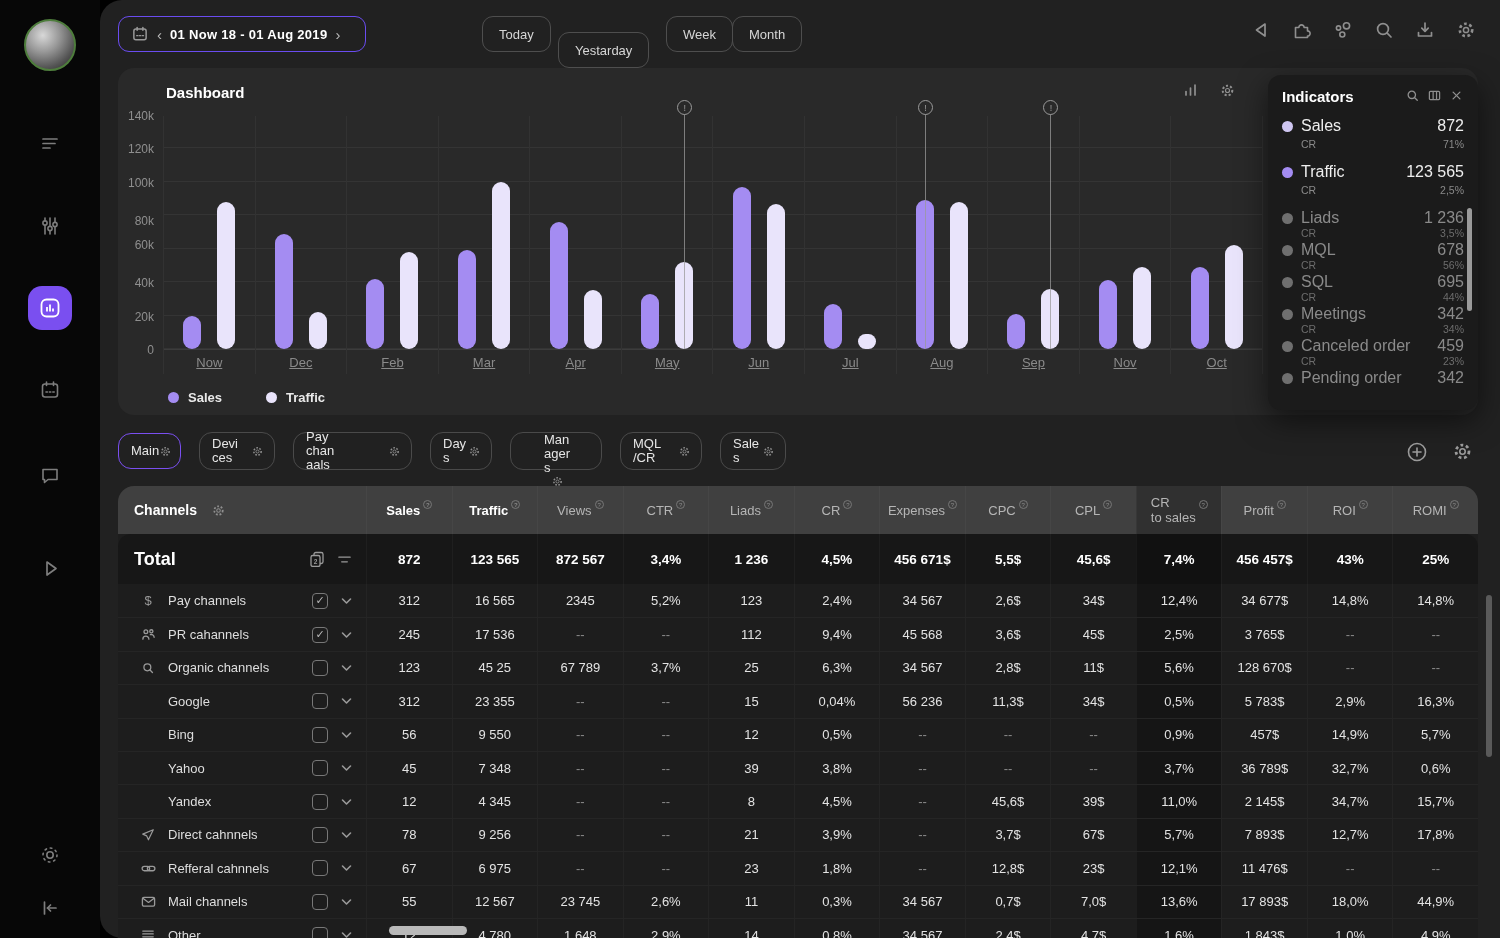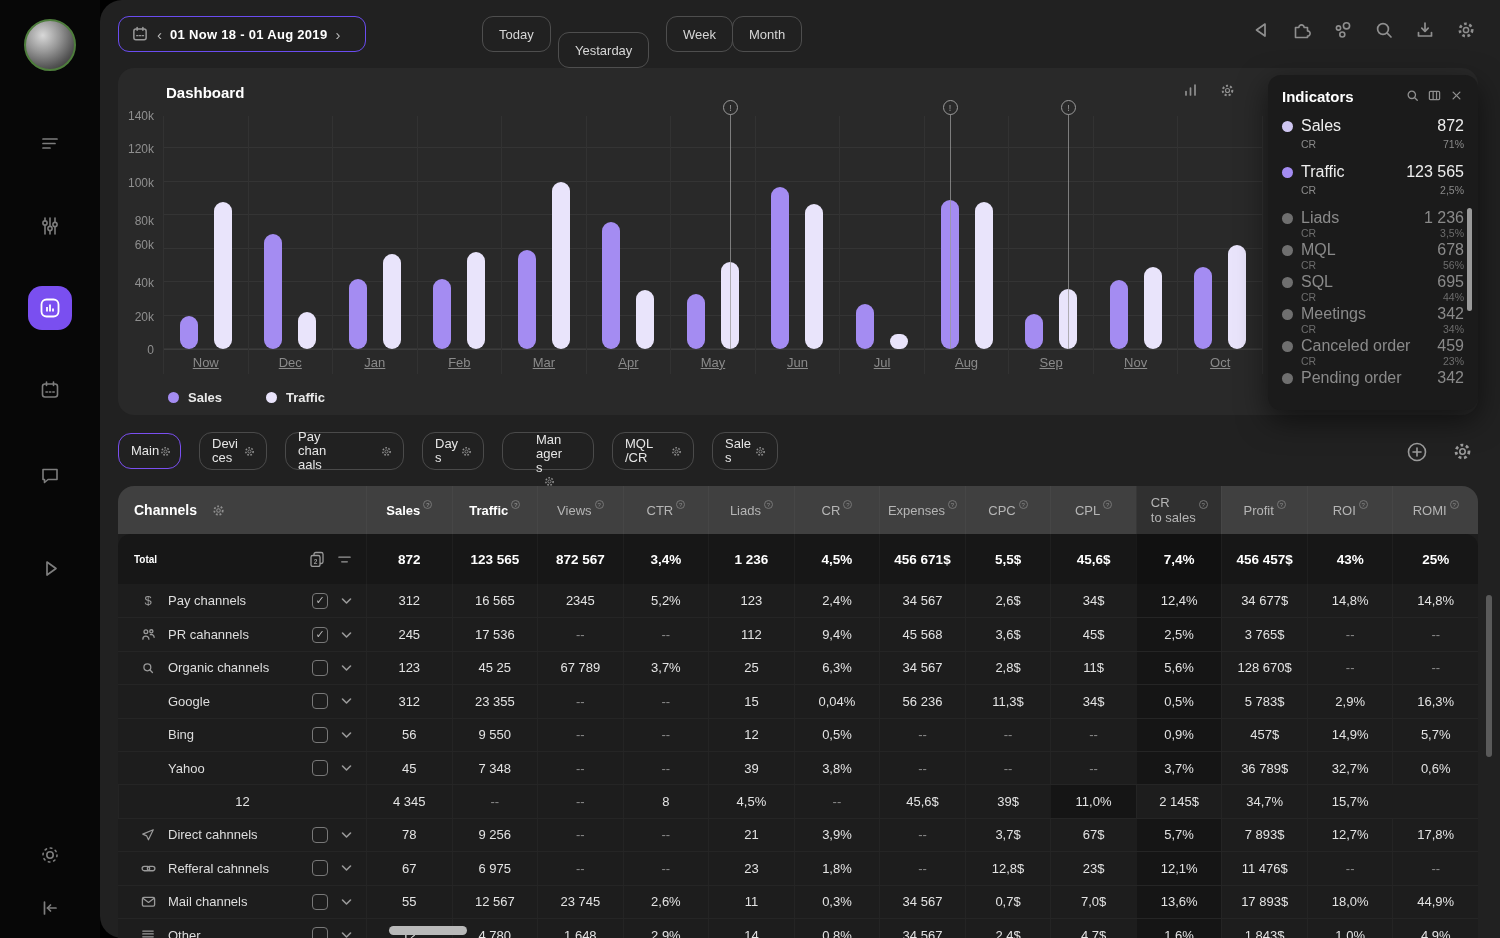--- a/index.html
+++ b/index.html
@@ -94,21 +94,21 @@
   .t-total .t-cell{font-weight:700;color:#fff;font-size:13.5px;}
   .t-row{height:33.4px;border-top:1px solid rgba(255,255,255,.04);}
   .t-row:first-child{border-top:none;}
   .row-ico{width:28px;display:flex;align-items:center;justify-content:center;color:#9a9a9a;flex:none;font-size:13px;}
   .r-label{color:#dedede;font-size:13px;white-space:nowrap;}
   .r-controls{margin-left:auto;display:flex;align-items:center;gap:13px;margin-right:14px;}
   .cb{width:16px;height:16px;border:1.5px solid #787878;border-radius:4px;display:flex;align-items:center;justify-content:center;
     color:#b9b9b9;font-size:11px;cursor:pointer;}
   .chev-d{color:#9a9a9a;display:flex;cursor:pointer;}
   .total-icons{margin-left:auto;display:flex;align-items:center;gap:12px;margin-right:14px;color:#9a9a9a;}
-  .t-name-label{font-weight:700;color:#fff;font-size:10px;}
+  .t-name-label{font-weight:700;color:#fff;font-size:18px;}
   .ch-header{font-weight:700;color:#fff;font-size:14px;margin-right:8px;}
   .vscroll{position:absolute;left:1386px;top:595px;width:6px;height:162px;background:#5a5a5a;border-radius:3px;}
   .hscroll{position:absolute;left:271px;top:440px;width:78px;height:9px;background:#b9b9b9;border-radius:4.5px;}
   .dim-txt{color:#8a8a8a;}
 </style>
 </head>
 <body>
 
 <div class="app">
 
@@ -284,27 +284,20 @@
           <div class="m-group">
             <div class="bars">
               <div class="bar" style="height: 115px; background: rgb(164, 140, 242);"></div>
               <div class="bar" style="height: 37px; background: rgb(233, 228, 251);"></div>
             </div>
             <div class="m-label">Dec</div>
           </div>
           <div class="m-group">
             <div class="bars">
               <div class="bar" style="height: 70px; background: rgb(164, 140, 242);"></div>
-              <div class="bar" style="height: 95px; background: rgb(233, 228, 251);"></div>
-            </div>
-            <div class="m-label">Jan</div>
-          </div>
-          <div class="m-group">
-            <div class="bars">
-              <div class="bar" style="height: 70px; background: rgb(164, 140, 242);"></div>
               <div class="bar" style="height: 97px; background: rgb(233, 228, 251);"></div>
             </div>
             <div class="m-label">Feb</div>
           </div>
           <div class="m-group">
             <div class="bars">
               <div class="bar" style="height: 99px; background: rgb(164, 140, 242);"></div>
               <div class="bar" style="height: 167px; background: rgb(233, 228, 251);"></div>
             </div>
             <div class="m-label">Mar</div>
@@ -503,21 +496,21 @@
       <div class="tabs" id="filter-tabs">
           <div class="tab active" style="width: 63px;">
             <span class="t-label">Main</span>
             <span style="display: flex;">
               <svg width="13" height="13" viewBox="0 0 22 22" fill="none" stroke="#8f8f8f">
                 <circle cx="11" cy="11" r="6.2" stroke-width="2.6" stroke-dasharray="2.7 2.6"></circle>
                 <circle cx="11" cy="11" r="2.6" stroke-width="1.5"></circle>
               </svg>
             </span>
           </div>
-          <div class="tab" style="width: 68px;">
+          <div class="tab" style="width: 76px;">
             <span class="t-label">Devi
 ces</span>
             <span style="display: flex;">
               <svg width="13" height="13" viewBox="0 0 22 22" fill="none" stroke="#8f8f8f">
                 <circle cx="11" cy="11" r="6.2" stroke-width="2.6" stroke-dasharray="2.7 2.6"></circle>
                 <circle cx="11" cy="11" r="2.6" stroke-width="1.5"></circle>
               </svg>
             </span>
           </div>
           <div class="tab" style="width: 119px;">
@@ -860,20 +853,32 @@
               <div class="t-cell">3,8%</div>
               <div class="t-cell dim-txt">--</div>
               <div class="t-cell dim-txt">--</div>
               <div class="t-cell dim-txt">--</div>
               <div class="t-cell hl">3,7%</div>
               <div class="t-cell">36 789$</div>
               <div class="t-cell">32,7%</div>
               <div class="t-cell">0,6%</div>
             </div>
             <div class="t-grid t-row">
+              <div class="t-cell t-namecell">
+                <span class="row-ico"></span>
+                <span class="r-label">Yandex</span>
+                <span class="r-controls">
+                  <span class="cb"></span>
+                  <span class="chev-d">
+                    <svg width="11" height="8" viewBox="0 0 11 8" fill="none" stroke="currentColor" stroke-width="1.6" stroke-linecap="round" stroke-linejoin="round">
+                      <path d="M1.5 2 L5.5 6 L9.5 2"></path>
+                    </svg>
+                  </span>
+                </span>
+              </div>
               <div class="t-cell">12</div>
               <div class="t-cell">4 345</div>
               <div class="t-cell dim-txt">--</div>
               <div class="t-cell dim-txt">--</div>
               <div class="t-cell">8</div>
               <div class="t-cell">4,5%</div>
               <div class="t-cell dim-txt">--</div>
               <div class="t-cell">45,6$</div>
               <div class="t-cell">39$</div>
               <div class="t-cell hl">11,0%</div>

